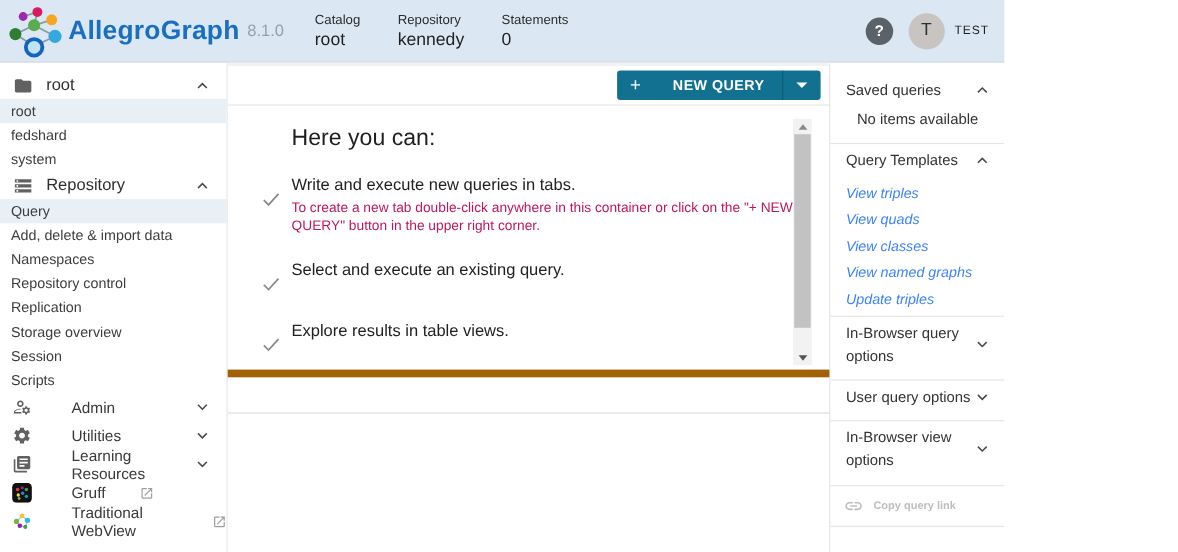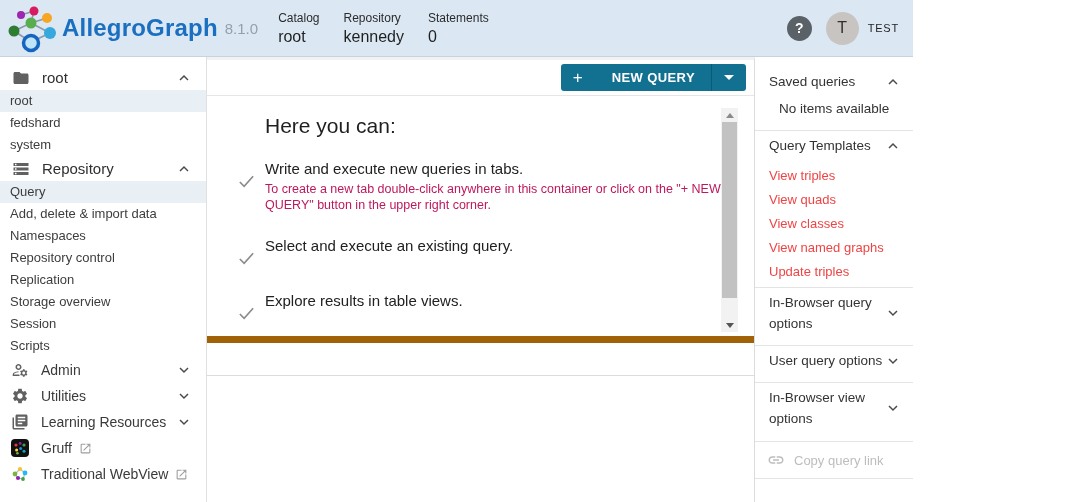--- a/index.html
+++ b/index.html
@@ -7,21 +7,21 @@
               font-family:"Liberation Sans", sans-serif; color:#3c4043; }
 
   .app { display:flex; flex-direction:column; width:913px; height:502px; }
 
   
   .topbar { height:57px; background:#dbe8f4; border-bottom:1px solid #c6d4e1;
             display:flex; align-items:center; flex:0 0 auto; }
   .logo { margin:2px 4px 0 6px; }
   .brand { font-size:24px; font-weight:bold; color:#1a6fc0; letter-spacing:.2px; }
   .version { font-size:15px; color:#96a0ab; margin-left:7px; }
-  .stats { display:flex; margin-left:20px; gap:24px; }
+  .stats { display:flex; margin-left:28px; gap:34px; }
   .stat { display:flex; flex-direction:column; justify-content:center; }
   .stat-label { font-size:12px; color:#2b2b2b; margin-bottom:3px; }
   .stat-value { font-size:16px; color:#1f1f1f; }
   .top-right { margin-left:auto; display:flex; align-items:center; margin-right:14px; }
   .help-btn { width:25px; height:25px; border-radius:50%; background:#5a6268; color:#fff;
               font-size:14px; font-weight:bold; display:flex; align-items:center;
               justify-content:center; cursor:pointer; }
   .avatar { width:33px; height:33px; border-radius:50%; background:#c8c4c2; color:#2f2f2f;
             font-size:16px; display:flex; align-items:center; justify-content:center;
             margin-left:14px; }
@@ -33,21 +33,21 @@
   
   .left { width:207px; flex:0 0 auto; background:#fff; border-right:1px solid #e0e0e0;
           padding-top:8px; }
   .sec-header { height:25px; display:flex; align-items:center; cursor:pointer; }
   .sec-header .ico { width:18px; height:18px; margin:0 12px 0 12px; flex:0 0 auto; }
   .sec-header .lbl { font-size:15px; color:#2f2f2f; flex:1; }
   .chev { width:16px; height:16px; margin-right:14px; flex:0 0 auto; }
   .nav-item { height:22px; line-height:22px; padding-left:10px; font-size:13px;
               color:#3d3d3d; cursor:pointer; white-space:nowrap; }
   .nav-item.selected { background:#e8f0f6; }
-  .group-row { height:26px; display:flex; align-items:center; cursor:pointer; }
+  .group-row { height:26px; display:flex; align-items:center; cursor:pointer;gap:24px; }
   .group-row .ico { width:18px; height:18px; margin:0 12px 0 11px; flex:0 0 auto; }
   .group-row .lbl { font-size:14px; color:#3a3a3a; }
   .group-row .chev { margin-left:auto; }
   .ext-ico { width:13px; height:13px; margin-left:7px; }
 
   
   .center { flex:1; display:flex; flex-direction:column; background:#fff;
             border-right:1px solid #dcdcdc; border-top:3px solid #f2f2f2; min-width:0; }
   .toolbar { height:36px; display:flex; align-items:center; justify-content:flex-end;
              padding-right:8px; border-bottom:1px solid #e6e6e6; flex:0 0 auto; }
@@ -85,26 +85,26 @@
   .strip { height:33px; border-bottom:1px solid #dcdcdc; flex:0 0 auto; }
   .void { flex:1; }
 
   
   .right { width:158px; flex:0 0 auto; background:#fff; padding-top:6px;
            display:flex; flex-direction:column; }
   .r-header { display:flex; align-items:center; padding:8px 12px 7px 14px; cursor:pointer; }
   .r-header .lbl { font-size:13.5px; color:#333; line-height:21px; flex:1; }
   .r-header .chev { margin-right:0; flex:0 0 auto; }
   .r-empty { font-size:13.5px; color:#333; padding:2px 17px 10px 24px; }
-  .r-item { font-size:13px; color:#ef4444; padding:4.5px 14px; cursor:pointer; }
+  .r-item { font-size:13px; color:#3b82f6; padding:4.5px 14px; cursor:pointer;font-style:italic; }
   .r-div { border-top:1px solid #e4e4e4; margin-top:4px; padding-top:4px; }
   .r-copy { display:flex; align-items:center; padding:9px 10px 9px 12px;
             border-top:1px solid #e4e4e4; border-bottom:1px solid #e4e4e4;
             margin-top:5px; color:#bdbdbd; }
-  .r-copy .lbl { font-size:13px; margin-left:9px; }
+  .r-copy .lbl { font-size:10px; margin-left:9px;font-weight:bold; }
 
   svg { display:block; }
 </style>
 </head>
 <body>
 
 <div class="app">
 
   <div class="topbar">
     <span class="logo">

